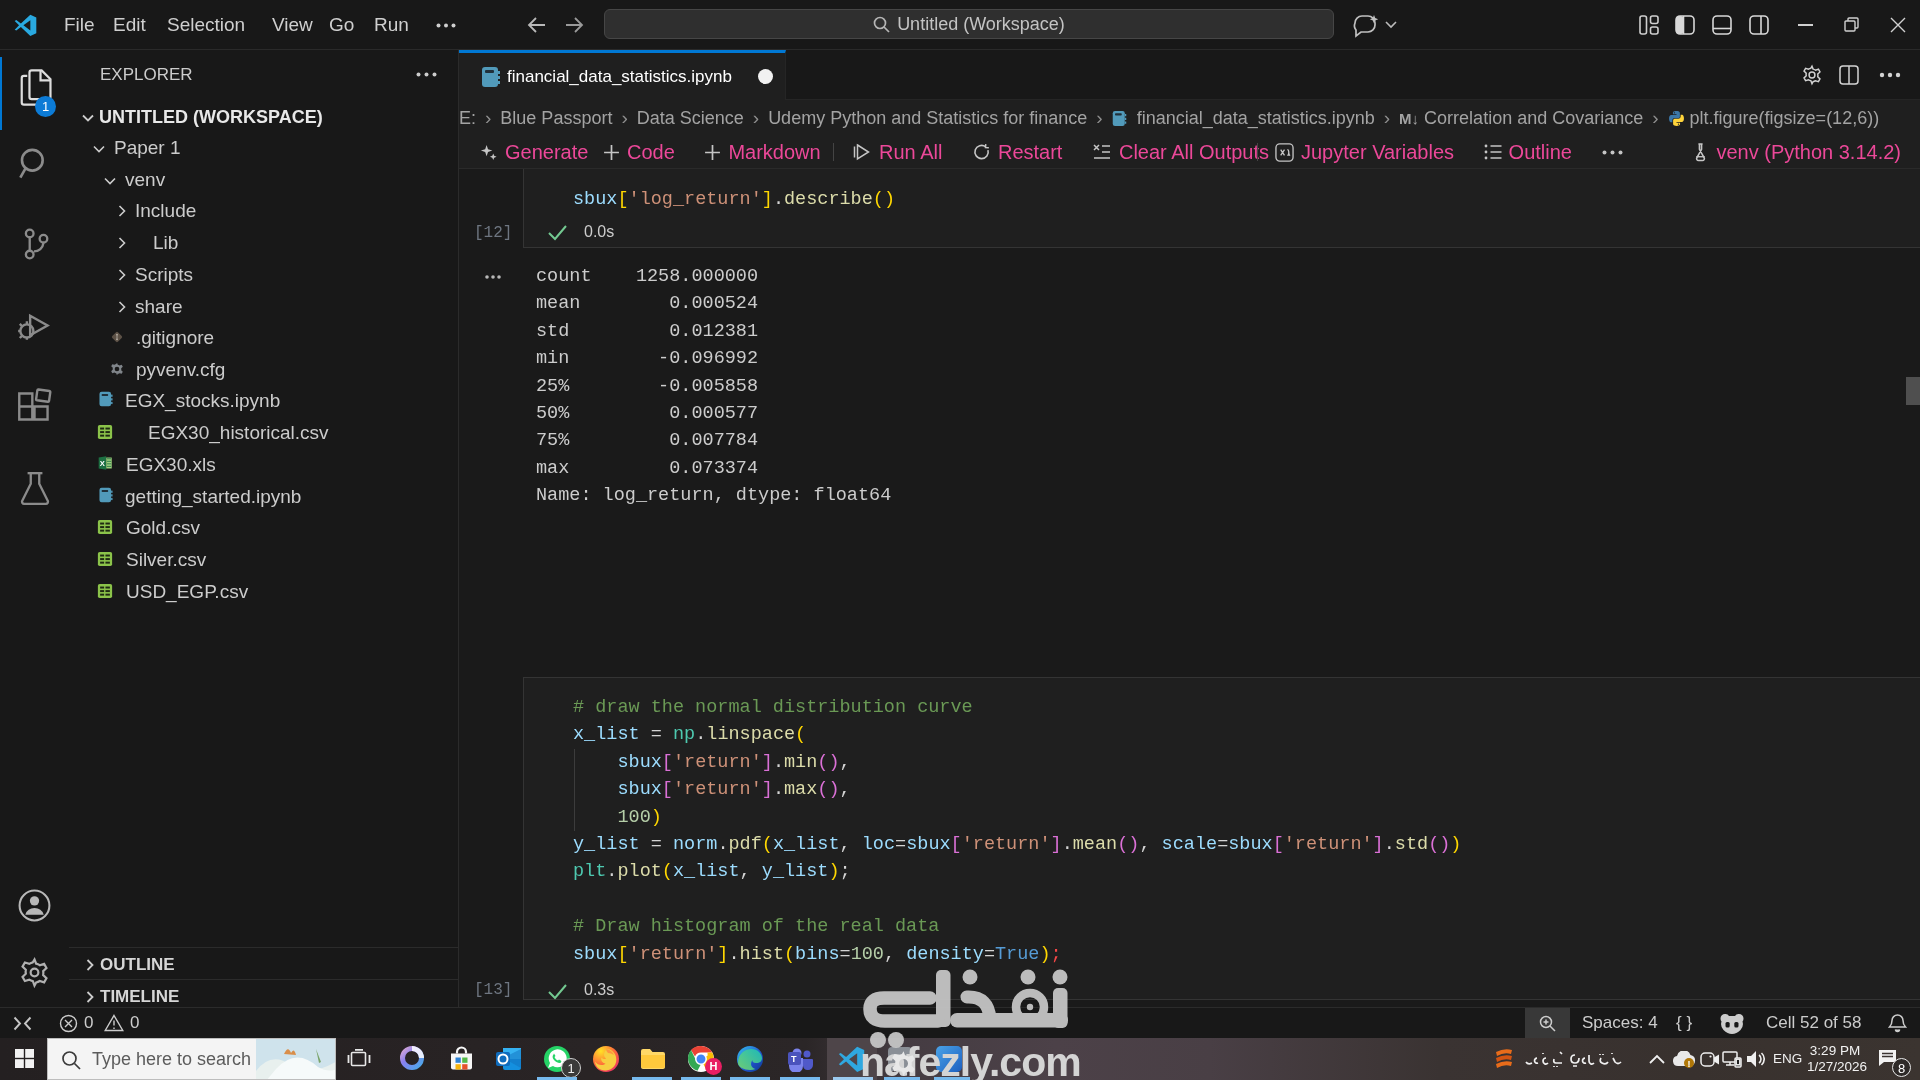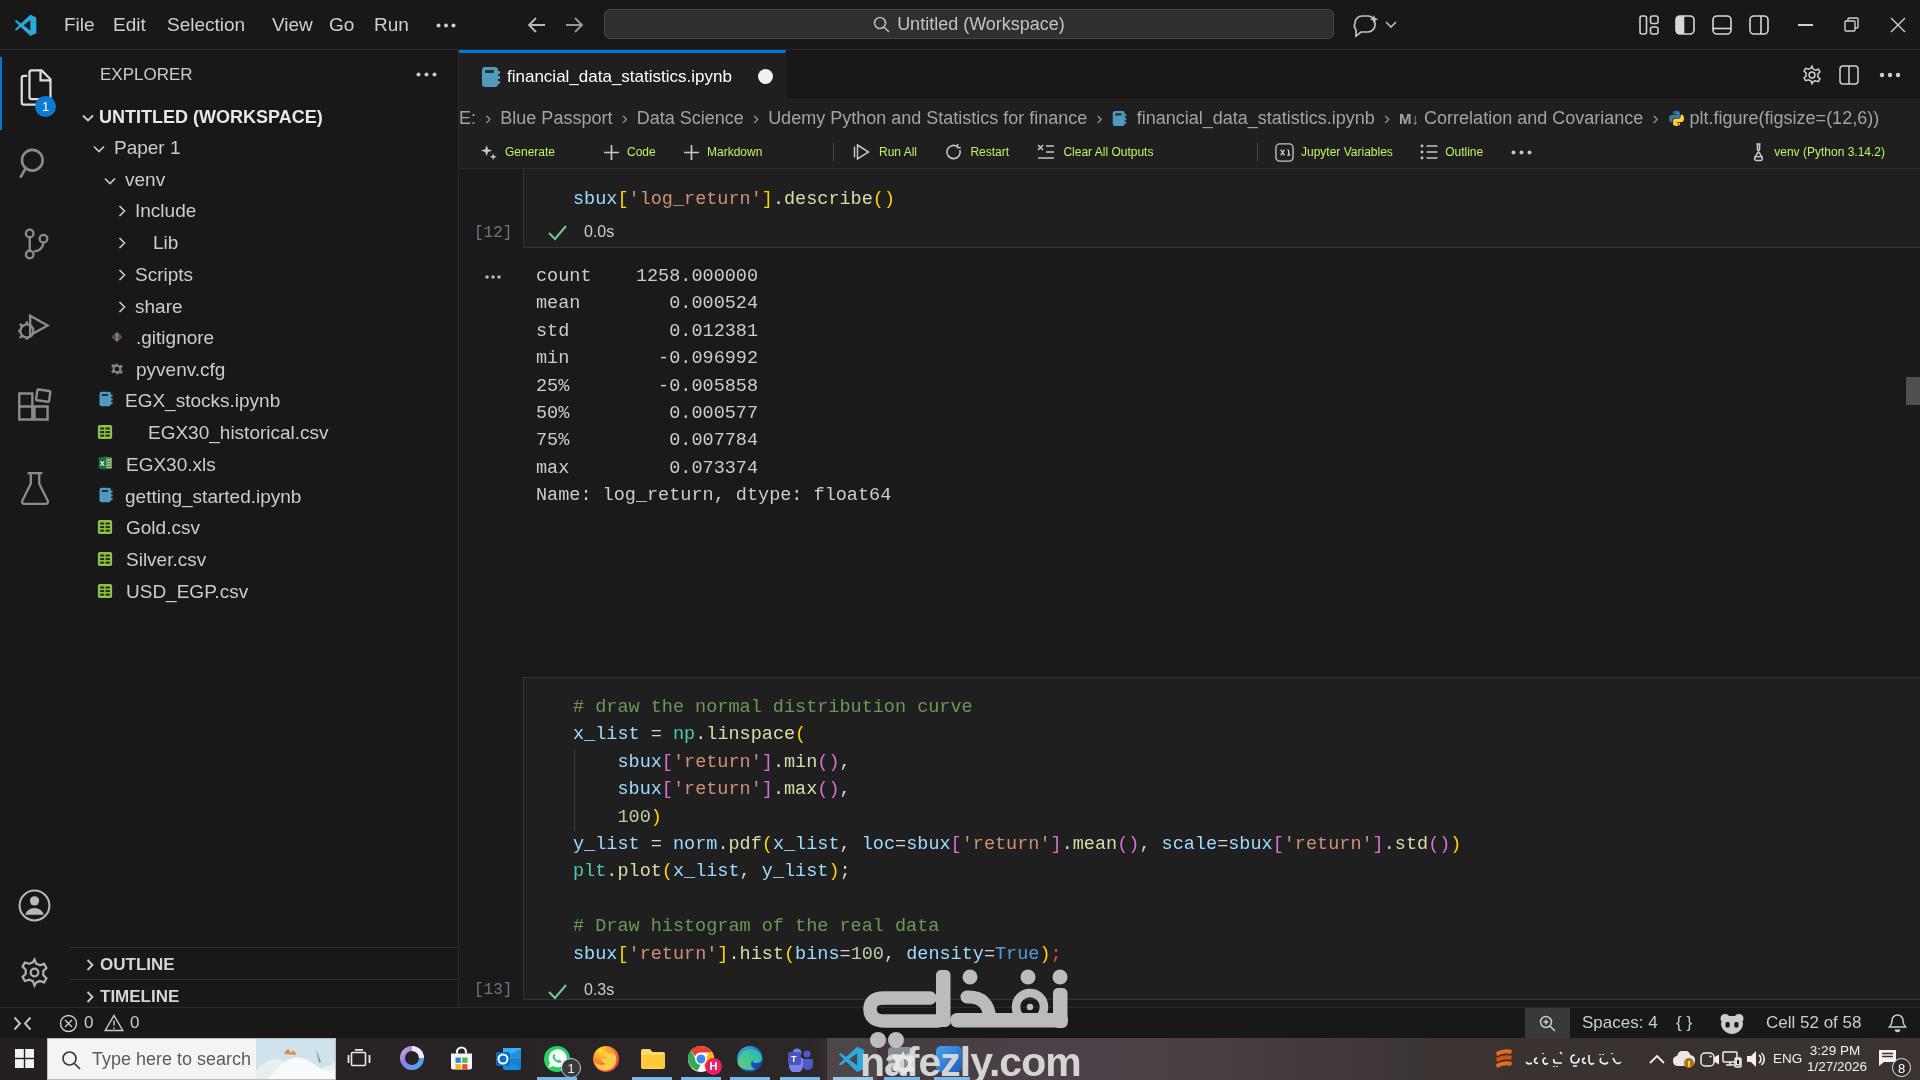--- a/index.html
+++ b/index.html
@@ -19,21 +19,21 @@
   .tp { color:#DA70D6; } 
   .tw { color:#d4d4d4; } 
   .tr { color:#F44747; } 
 
   #titlebar { left:0; top:0; width:1920px; height:50px; background:#181818; border-bottom:1px solid #2a2a2a; }
   .menuitem { position:absolute; top:0; height:50px; line-height:50px; font-size:19px; color:#cfcfcf; }
   #searchbox { position:absolute; left:604px; top:9px; width:730px; height:30px; background:#2f2f2f; border:1px solid #464646; border-radius:6px; color:#c3c3c3; font-size:18px; text-align:center; line-height:28px; }
   #tabstrip { left:459px; top:50px; width:1461px; height:50px; background:#181818; border-bottom:1px solid #252525; }
   #activetab { position:absolute; left:0; top:0; width:327px; height:50px; background:#1f1f1f; border-top:3px solid #0078d4; border-right:1px solid #252525; }
   #breadcrumbs { left:459px; top:100px; width:1461px; height:36px; background:#1f1f1f; color:#a3a3a3; font-size:18px; line-height:36px; white-space:nowrap; }
-  #nbtoolbar { left:459px; top:136px; width:1461px; height:33px; background:#1f1f1f; border-bottom:1px solid #2a2a2a; color:#bef264; font-size:12px; line-height:32px; white-space:nowrap; }
+  #nbtoolbar { left:459px; top:136px; width:1461px; height:33px; background:#1f1f1f; border-bottom:1px solid #2a2a2a; color:#ec4899; font-size:20px; line-height:32px; white-space:nowrap; }
   #notebook { left:459px; top:169px; width:1461px; height:838px; background:#1a1a1a; overflow:hidden; }
   .cellframe { position:absolute; left:64px; width:1510px; background:#1f1f1f; border:1px solid #343434; }
   #activitybar { left:0; top:50px; width:69px; height:957px; background:#181818; }
   #sidebar { left:69px; top:50px; width:390px; height:957px; background:#181818; border-right:1px solid #2b2b2b; }
   #statusbar { left:0; top:1007px; width:1920px; height:31px; background:#181818; border-top:1px solid #2b2b2b; font-size:17px; color:#cccccc; }
   #taskbar { left:0; top:1038px; width:1920px; height:42px; background:linear-gradient(90deg,#242021 0%,#282324 25%,#2b2627 42%,#453c42 47%,#4c4148 55%,#493f45 63%,#3a3332 75%,#38312e 88%,#3b3430 100%); }
   .treerow { position:absolute; left:0; width:389px; height:32px; line-height:32px; font-size:19px; color:#cccccc; white-space:nowrap; }
   .chev { position:absolute; width:16px; height:16px; }
   pre { font-family:"Liberation Mono", monospace; }
   .bsep { display:inline-block; padding:0 9px; color:#8f8f8f; font-size:19px; }
@@ -190,21 +190,21 @@
           <path d="M6.5 2 h11 M6.5 8 h11 M6.5 14 h11"></path>
         </svg>Outline</span>
     <span class="tbi">
         <svg width="21" height="5" viewBox="0 0 21 5" fill="#c5c5c5">
           <circle cx="2.5" cy="2.5" r="2"></circle>
           <circle cx="10.5" cy="2.5" r="2"></circle>
           <circle cx="18.5" cy="2.5" r="2"></circle>
         </svg>
       </span>
   </div>
-  <div class="abs" style="right:19px;top:0"><span class="tbi" style="margin-right:16px">
+  <div class="abs" style="right:19px;top:0"><span class="tbi" style="margin-right:0">
     <svg width="17" height="19" viewBox="0 0 16 18" fill="none" stroke="#c5c5c5" stroke-width="1.5">
           <path d="M6 1 h4 M7 1 v5 l4.5 8 a1.8 1.8 0 0 1 -1.6 2.6 H6.1 a1.8 1.8 0 0 1 -1.6-2.6 L9 6 V1"></path>
           <path d="M4 13 h8" stroke-width="1.3"></path>
         </svg>
     venv (Python 3.14.2)</span>
   </div>
 </div>
 
 <div class="abs" id="notebook">
 

